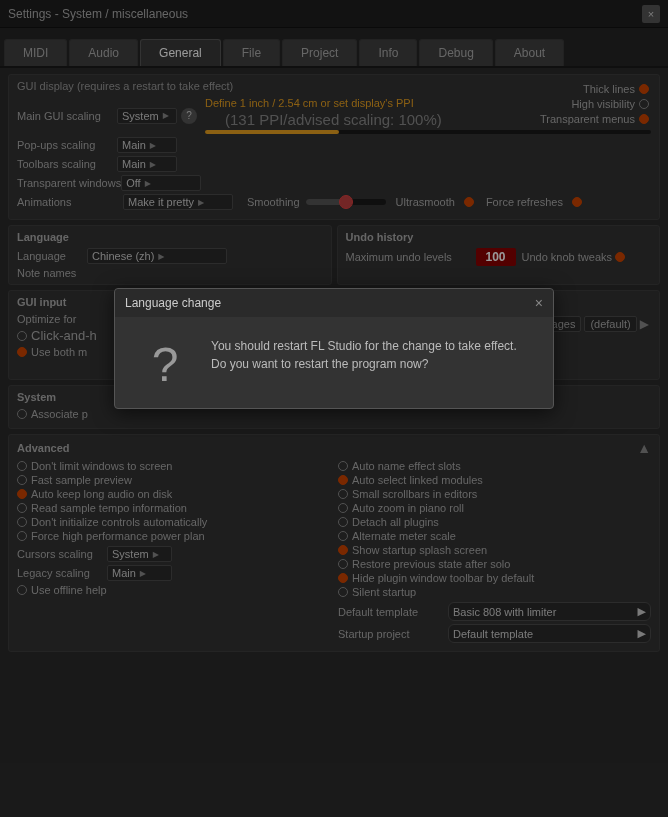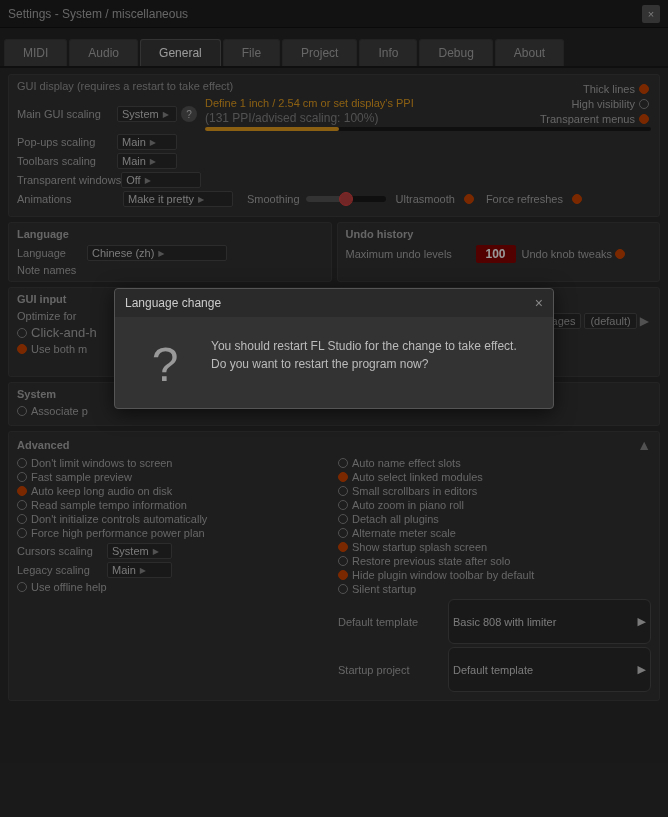--- a/index.html
+++ b/index.html
@@ -138,21 +138,22 @@
       flex: 1;
       margin-left: 8px;
     }
     .ppi-text {
       color: #e8a020;
       font-size: 11px;
       margin-bottom: 2px;
     }
     .ppi-subtext {
       color: #888;
-      font-size: 12px;
+      font-size: 15px;
+      margin-left: 20px;
     }
     .ppi-bar {
       height: 4px;
       background: #1a1a1a;
       border-radius: 2px;
       margin-top: 2px;
     }
     .ppi-bar-fill {
       height: 100%;
       background: #e8a020;
@@ -359,21 +360,21 @@
     }
     .template-label {
       min-width: 110px;
     }
     .template-dropdown {
       flex: 1;
       background: #2a2a2a;
       border: 1px solid #4a4a4a;
       color: #ccc;
       font-size: 11px;
-      padding: 15px 4px;
+      padding: 2px 4px;
       border-radius: 6px;
       display: flex;
       align-items: center;
       justify-content: space-between;
       cursor: pointer;
     }
 
     
     .dialog-overlay {
       position: absolute;

